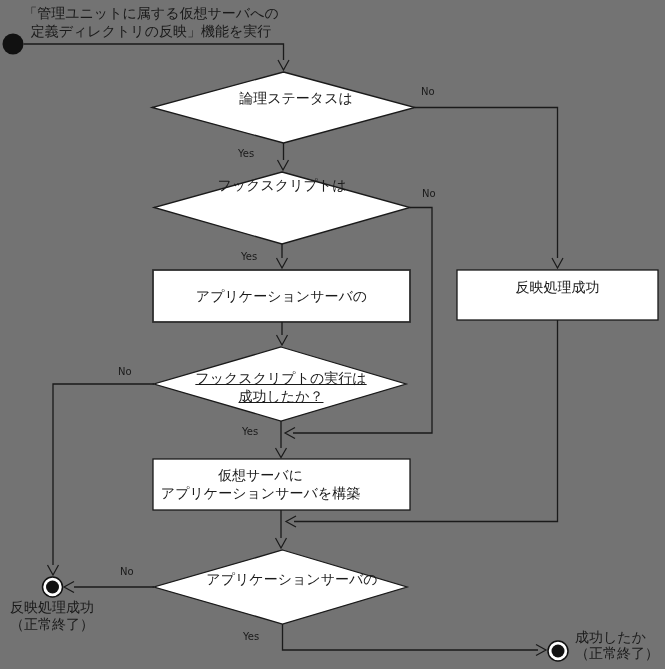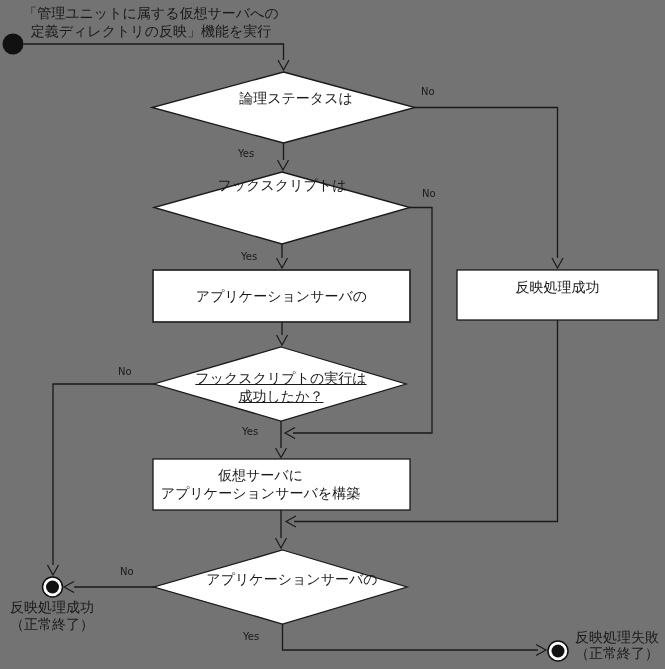--- a/index.html
+++ b/index.html
@@ -151,21 +151,21 @@
   <div class="tc" style="left:167px;top:570px;width:250px;">
     <span>アプリケーションサーバの</span>
   </div>
 
   <div class="tl" style="left:10px;top:599px;">
     <span>反映処理成功</span>
     <span>（正常終了）</span>
   </div>
 
   <div class="tl" style="left:575px;top:629px;line-height:16px;">
-    <span>反映処理失敗</span>
+    <span>成功したか</span>
     <span>（正常終了）</span>
   </div>
 
   <span class="lbl" style="left:238px;top:147px;">Yes</span>
   <span class="lbl" style="left:421px;top:85px;">No</span>
   <span class="lbl" style="left:241px;top:250px;">Yes</span>
   <span class="lbl" style="left:422px;top:187px;">No</span>
   <span class="lbl" style="left:118px;top:365px;">No</span>
   <span class="lbl" style="left:242px;top:425px;">Yes</span>
   <span class="lbl" style="left:120px;top:565px;">No</span>

